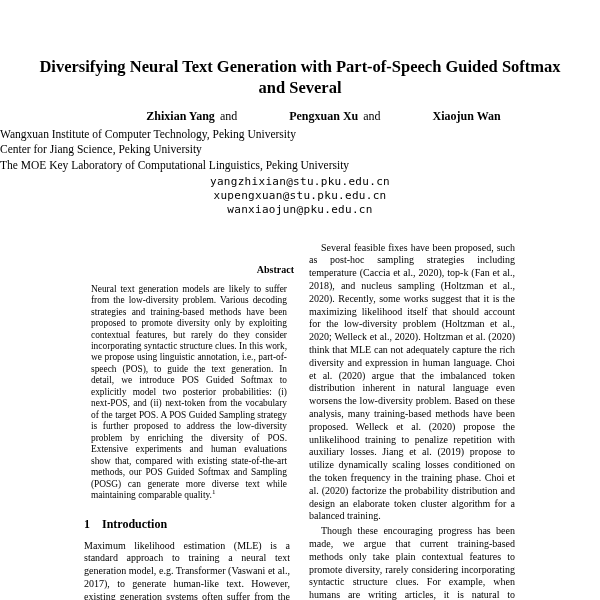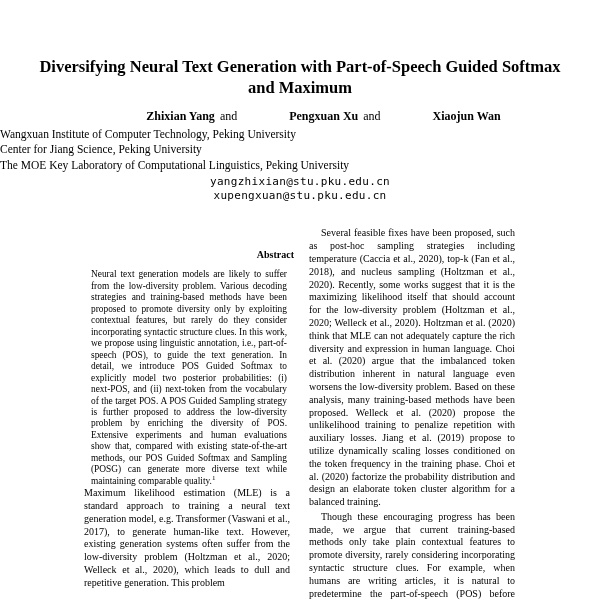--- a/index.html
+++ b/index.html
@@ -86,48 +86,52 @@
   .para { margin: 0 4px 2px 0; }
   .para.indent { text-indent: 12px; }
 </style>
 </head>
 <body>
 
 <div class="page">
 
   <div class="title">
     <div>Diversifying Neural Text Generation with Part-of-Speech Guided Softmax</div>
-    <div>and Maximum</div>
+    <div>and Several</div>
   </div>
 
   <div class="authors">
     <span class="author-name">Zhixian Yang</span>
     <span class="author-sep">and</span>
     <span class="author-name">Pengxuan Xu</span>
     <span class="author-sep">and</span>
     <span class="author-name">Xiaojun Wan</span>
   </div>
 
   <div class="affiliations">
     <div>Wangxuan Institute of Computer Technology, Peking University</div>
     <div>Center for Jiang Science, Peking University</div>
     <div>The MOE Key Laboratory of Computational Linguistics, Peking University</div>
   </div>
 
   <div class="emails">
     <div>yangzhixian@stu.pku.edu.cn</div>
     <div>xupengxuan@stu.pku.edu.cn</div>
+    <div>wanxiaojun@pku.edu.cn</div>
   </div>
 
   <div class="columns">
 
     <div class="col">
       <div class="abstract-heading">Abstract</div>
       <div class="abstract-text"><span>Neural text generation models are likely to suffer from the low-diversity problem. Various decoding strategies and training-based methods have been proposed to promote diversity only by exploiting contextual features, but rarely do they consider incorporating syntactic structure clues. In this work, we propose using linguistic annotation, i.e., part-of-speech (POS), to guide the text generation. In detail, we introduce POS Guided Softmax to explicitly model two posterior probabilities: (i) next-POS, and (ii) next-token from the vocabulary of the target POS. A POS Guided Sampling strategy is further proposed to address the low-diversity problem by enriching the diversity of POS. Extensive experiments and human evaluations show that, compared with existing state-of-the-art methods, our POS Guided Softmax and Sampling (POSG) can generate more diverse text while maintaining comparable quality.</span><sup>1</sup></div>
 
+      <div class="section-heading">
+        <span class="section-number">1</span><span>Introduction</span>
+      </div>
       <div class="body-text">
         <p class="para">Maximum likelihood estimation (MLE) is a standard approach to training a neural text generation model, e.g. Transformer (Vaswani et al., 2017), to generate human-like text. However, existing generation systems often suffer from the low-diversity problem (Holtzman et al., 2020; Welleck et al., 2020), which leads to dull and repetitive generation. This problem</p>
       </div>
     </div>
 
     <div class="col">
       <div class="body-text">
         <p class="para indent">Several feasible fixes have been proposed, such as post-hoc sampling strategies including temperature (Caccia et al., 2020), top-k (Fan et al., 2018), and nucleus sampling (Holtzman et al., 2020). Recently, some works suggest that it is the maximizing likelihood itself that should account for the low-diversity problem (Holtzman et al., 2020; Welleck et al., 2020). Holtzman et al. (2020) think that MLE can not adequately capture the rich diversity and expression in human language. Choi et al. (2020) argue that the imbalanced token distribution inherent in natural language even worsens the low-diversity problem. Based on these analysis, many training-based methods have been proposed. Welleck et al. (2020) propose the unlikelihood training to penalize repetition with auxiliary losses. Jiang et al. (2019) propose to utilize dynamically scaling losses conditioned on the token frequency in the training phase. Choi et al. (2020) factorize the probability distribution and design an elaborate token cluster algorithm for a balanced training.</p>
         <p class="para indent">Though these encouraging progress has been made, we argue that current training-based methods only take plain contextual features to promote diversity, rarely considering incorporating syntactic structure clues. For example, when humans are writing articles, it is natural to predetermine the part-of-speech (POS) before giving the next token. Existing studies have verified that incorporating</p>
       </div>

